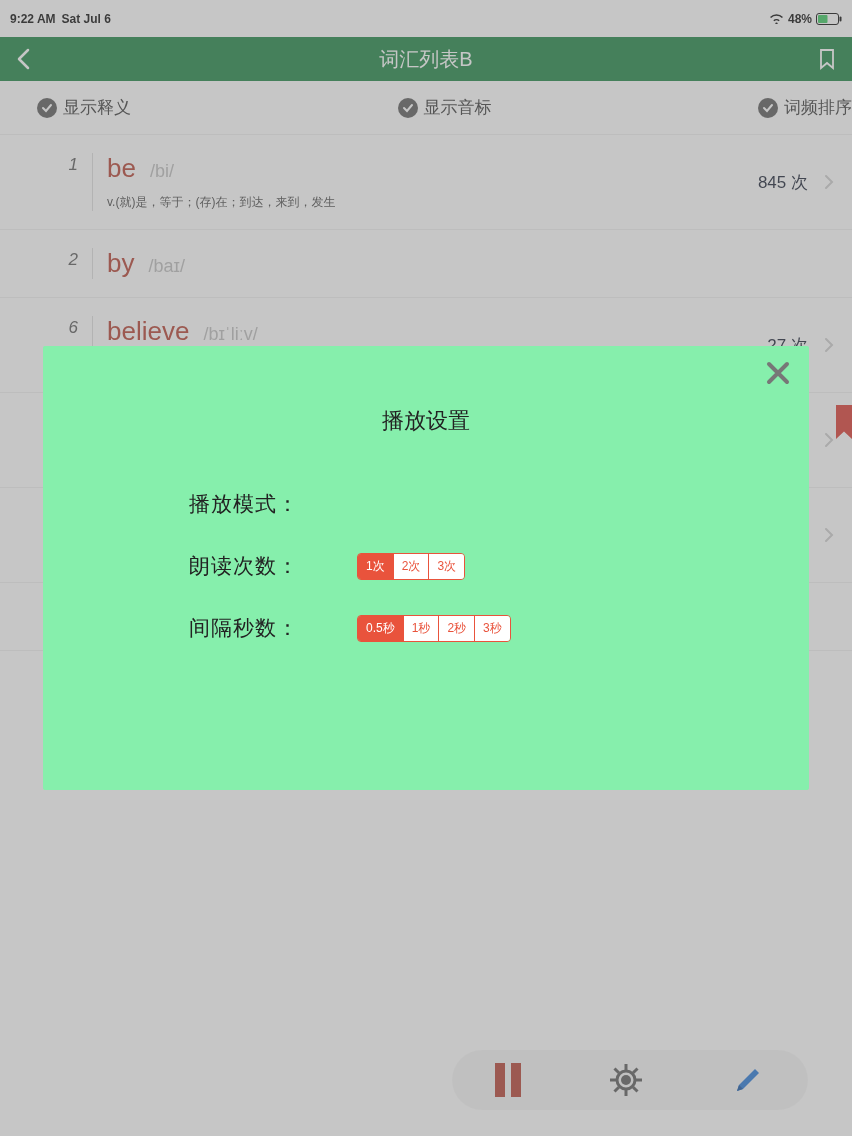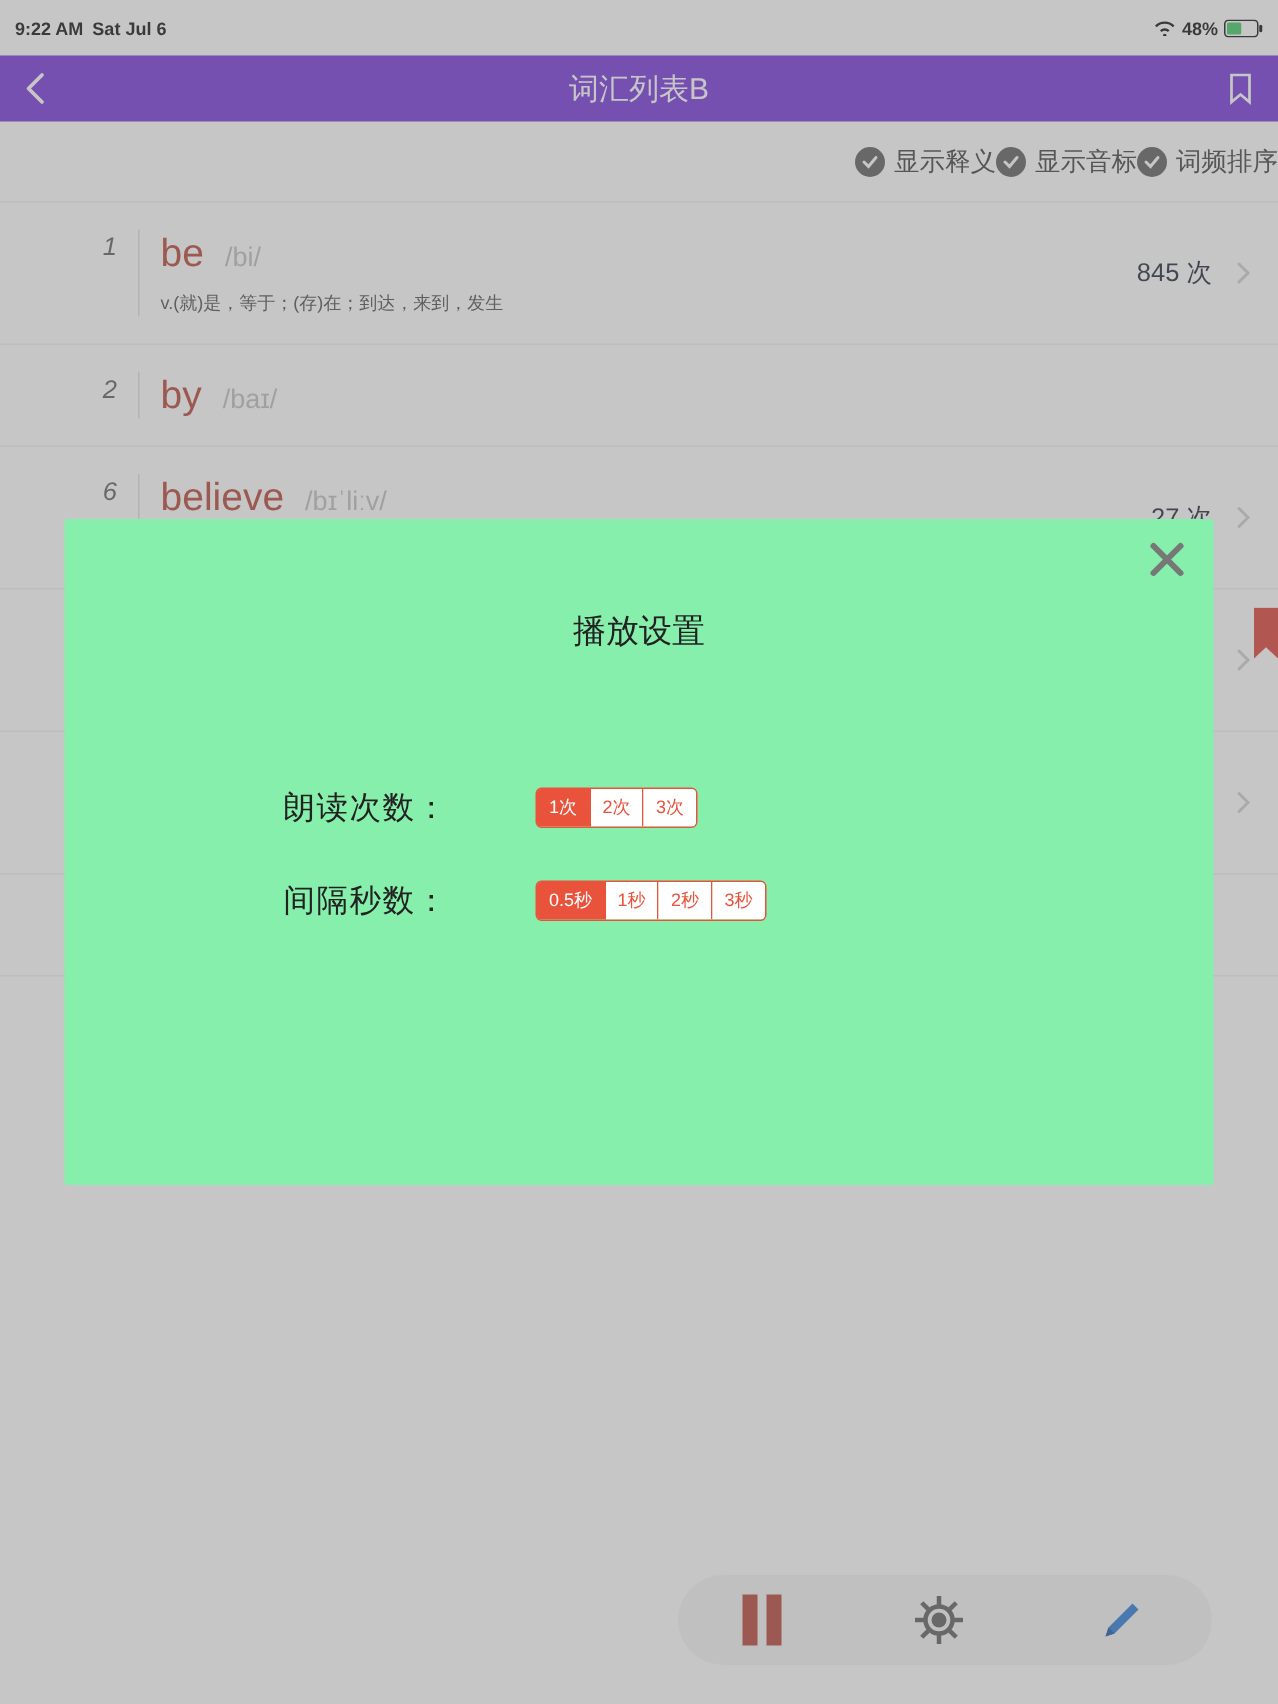--- a/index.html
+++ b/index.html
@@ -3,26 +3,26 @@
 <meta charset="utf-8">
 <style>
 * { margin: 0; padding: 0; box-sizing: border-box; font-family: -apple-system, "Helvetica Neue", Arial, sans-serif; }
 html, body { width: 852px; height: 1136px; overflow: hidden; background: #fff; }
 
 .status-bar { height: 37px; display: flex; align-items: center; justify-content: space-between; padding: 0 10px; font-size: 12px; font-weight: 600; color: #000; background: #fff; }
 .status-left { display: flex; gap: 6px; align-items: center; }
 .status-right { display: flex; gap: 4px; align-items: center; }
 .wifi-icon svg, .battery-icon svg { display: block; }
 
-.nav-bar { height: 44px; background: #6d28d9; display: flex; align-items: center; justify-content: space-between; padding: 0 16px; color: #fff; }
+.nav-bar { height: 44px; background: #15803d; display: flex; align-items: center; justify-content: space-between; padding: 0 16px; color: #fff; }
 .nav-back svg { display: block; }
 .nav-title { font-size: 20px; font-weight: 400; position: absolute; left: 50%; transform: translateX(-50%); }
 .nav-bookmark svg { display: block; }
 
-.toggle-row { height: 54px; display: flex; align-items: center; justify-content: flex-end; border-bottom: 1px solid #eee; padding-left: 37px; }
+.toggle-row { height: 54px; display: flex; align-items: center; justify-content: space-between; border-bottom: 1px solid #eee; padding-left: 37px; }
 .toggle-item { display: flex; align-items: center; gap: 6px; font-size: 17px; color: #333; }
 .check-circle { width: 20px; height: 20px; border-radius: 50%; background: #555; display: flex; align-items: center; justify-content: center; }
 .check-circle svg { display: block; }
 
 .word-list { }
 .word-item { border-bottom: 1px solid #eee; padding: 18px 20px 18px 0; display: flex; align-items: flex-start; position: relative; }
 .word-rank { width: 92px; text-align: right; font-size: 17px; color: #555; font-style: italic; padding-right: 14px; padding-top: 2px; }
 .word-divider { width: 1px; align-self: stretch; background: #ddd; margin-right: 14px; }
 .word-body { flex: 1; }
 .word-head { display: flex; align-items: baseline; gap: 14px; }
@@ -253,20 +253,21 @@
 <div class="overlay">
   <div class="modal">
     <div class="modal-close">
       <svg width="26" height="26" viewBox="0 0 26 26">
           <path d="M4 4 L22 22 M22 4 L4 22" stroke="#777" stroke-width="4" stroke-linecap="round"></path>
         </svg>
     </div>
     <div class="modal-title">播放设置</div>
 
     <div class="modal-row">
+      <div class="modal-label">播放模式：</div>
     </div>
 
     <div class="modal-row">
       <div class="modal-label">朗读次数：</div>
       <div class="seg small" id="seg-count">
           <button class="active">1次</button>
           <button>2次</button>
           <button>3次</button>
         </div>
     </div>

